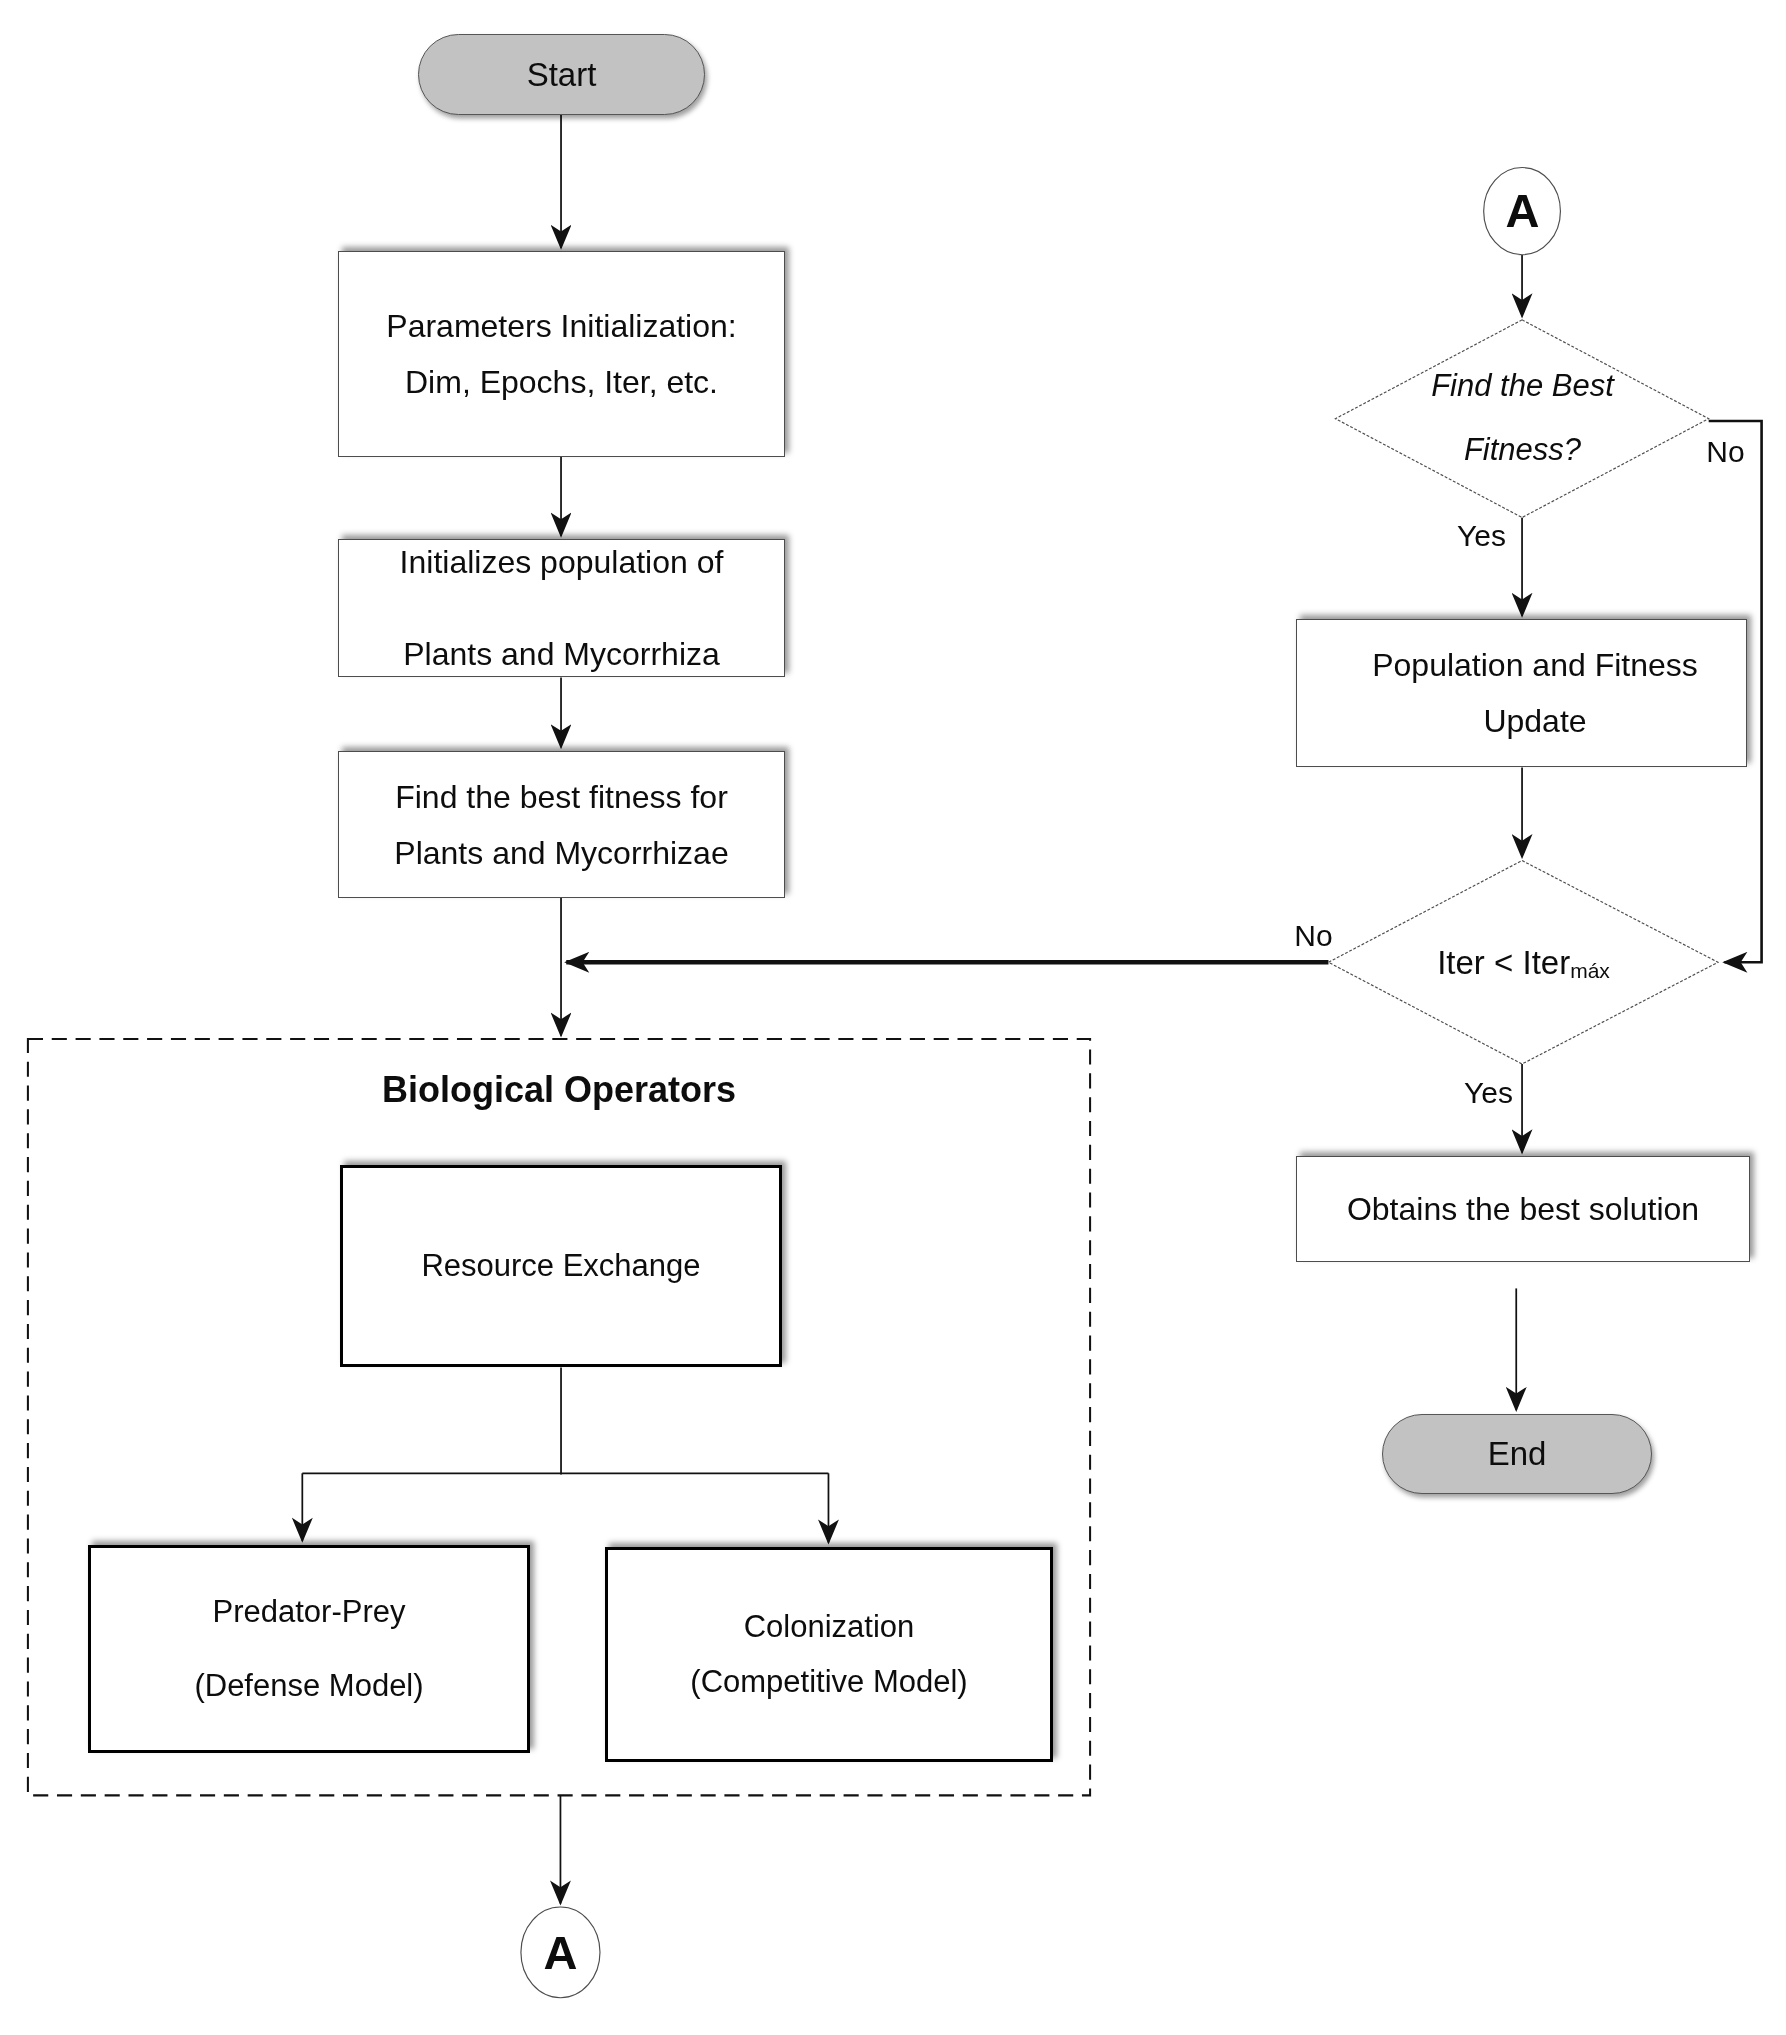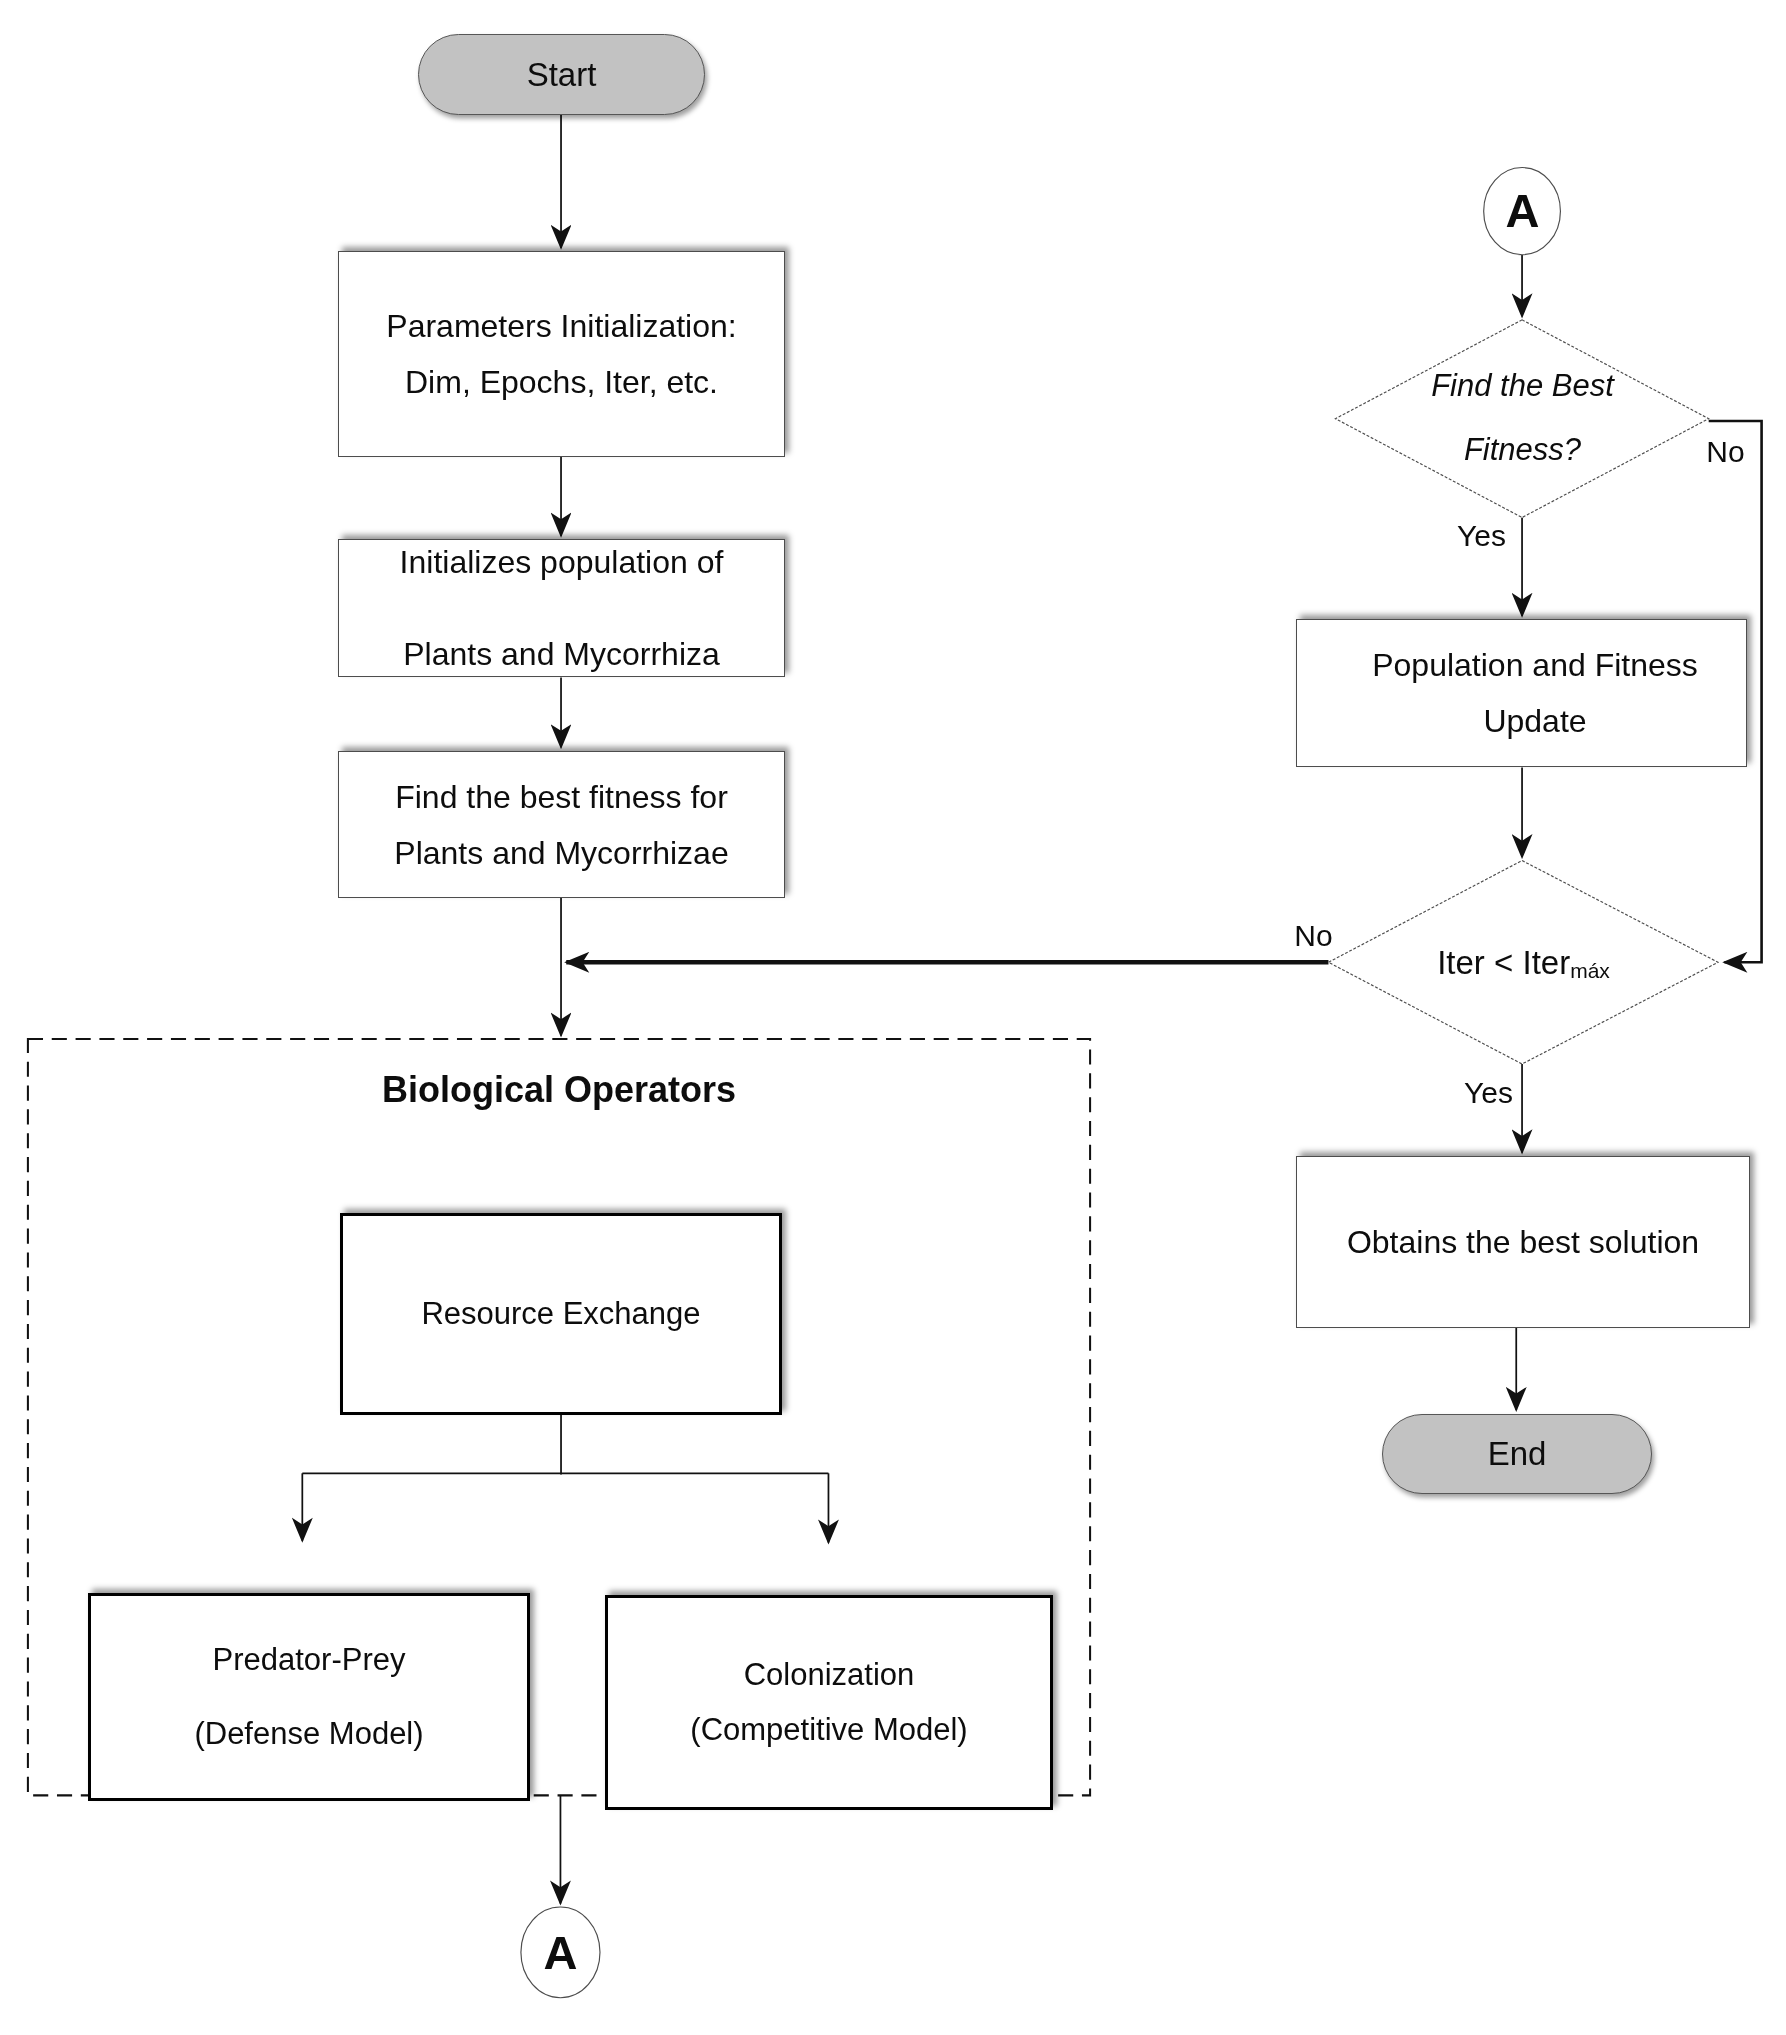--- a/index.html
+++ b/index.html
@@ -40,21 +40,20 @@
     box-shadow: 4.1px -4.1px 5.8px rgba(0,0,0,0.40);
     font-size: 32px;
     line-height: 1.75;
   }
   .process-thick {
     background: #ffffff;
     border: 3.5px solid #000000;
     box-shadow: 4.1px -4.1px 5.8px rgba(0,0,0,0.40);
     font-size: 31px;
     line-height: 1.75;
-    margin-top: 48px;
   }
   .group-title {
     position: absolute;
     font-size: 36px;
     font-weight: bold;
     text-align: center;
   }
   .diamond-label {
     position: absolute;
     display: flex;
@@ -191,21 +190,21 @@
   <div class="iter-label" style="left:1349px; top:928px; width:349px; height:70px;">
     <span>Iter &lt; Iter</span>
       <span class="sub">máx</span>
   </div>
 
   <div class="node process" style="left:1296px; top:619px; width:451px; height:148px;padding-left:27px;">
     <span>Population and Fitness</span>
     <span>Update</span>
   </div>
 
-  <div class="node process" style="left:1296px; top:1156px; width:454px; height:172px;">
+  <div class="node process" style="left:1296px; top:1156px; width:454px; height:106px;">
     <span>Obtains the best solution</span>
   </div>
 
   <div class="edge-label" style="left:1435px; top:519px; width:93px;">
     <span>Yes</span>
   </div>
 
   <div class="edge-label" style="left:1679px; top:435px; width:93px;">
     <span>No</span>
   </div>

